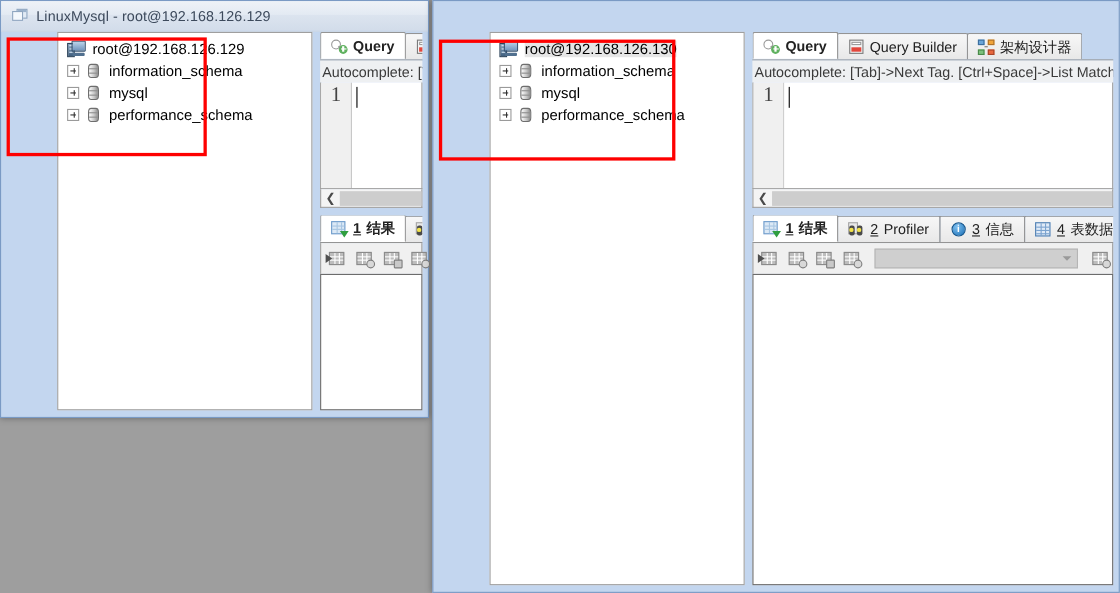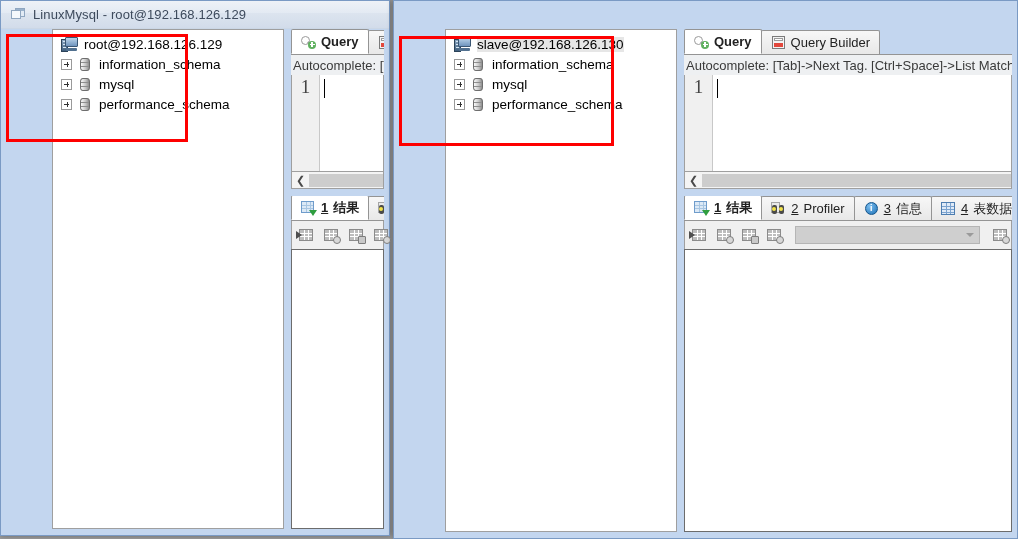--- a/index.html
+++ b/index.html
@@ -209,21 +209,21 @@
   
   .redbox{position:absolute;border:3px solid #fe0000;box-sizing:border-box;pointer-events:none;z-index:50;}
 
   .panel-split{width:3px;flex:0 0 auto;}
 </style>
 </head>
 <body>
 
 <div class="desktop"></div>
 
-<div class="window" style="left:0px;top:0px;width:390px;height:536px;">
+<div class="window" style="left:0px;top:0px;width:390px;height:380px;">
   <div class="titlebar">
     <span class="win-icon">
       <span class="b2"></span>
         <span class="b1"></span>
     </span>
     <span class="title-text">LinuxMysql - root@192.168.126.129</span>
   </div>
 
   <div class="win-body">
 
@@ -361,21 +361,21 @@
 
   <div class="win-body">
     <div class="tree-panel" style="width:232px;">
       <div class="tree-inner">
         <div class="tree-row root">
           <span class="icon-server">
             <span class="rack"></span>
               <span class="mon"></span>
               <span class="base"></span>
           </span>
-          <span class="tree-label sel">slave@192.168.126.130</span>
+          <span class="tree-label sel">root@192.168.126.130</span>
         </div>
 
         <div class="tree-row child">
           <span class="expander"></span>
           <span class="icon-db">
               <span class="cyl"></span>
               <span class="l1"></span>
               <span class="l2"></span>
             </span>
           <span class="tree-label">information_schema</span>
@@ -416,20 +416,30 @@
           <span>Query</span>
         </div>
         <div class="tab">
           <span class="ti ti-builder">
               <span class="frame"></span>
               <span class="r1"></span>
               <span class="r2"></span>
             </span>
           <span>Query Builder</span>
         </div>
+        <div class="tab">
+          <span class="ti ti-sch">
+              <span class="sq1"></span>
+              <span class="sq2"></span>
+              <span class="sq3"></span>
+              <span class="sq4"></span>
+              <span class="ln"></span>
+            </span>
+          <span>架构设计器</span>
+        </div>
       </div>
 
       <div class="auto-bar">Autocomplete: [Tab]-&gt;Next Tag. [Ctrl+Space]-&gt;List Matching Tags.</div>
 
       <div class="sql-area" style="height:97px;">
         <div class="gutter">1</div>
         <div class="sql-text">
             <span class="caret"></span>
           </div>
       </div>

